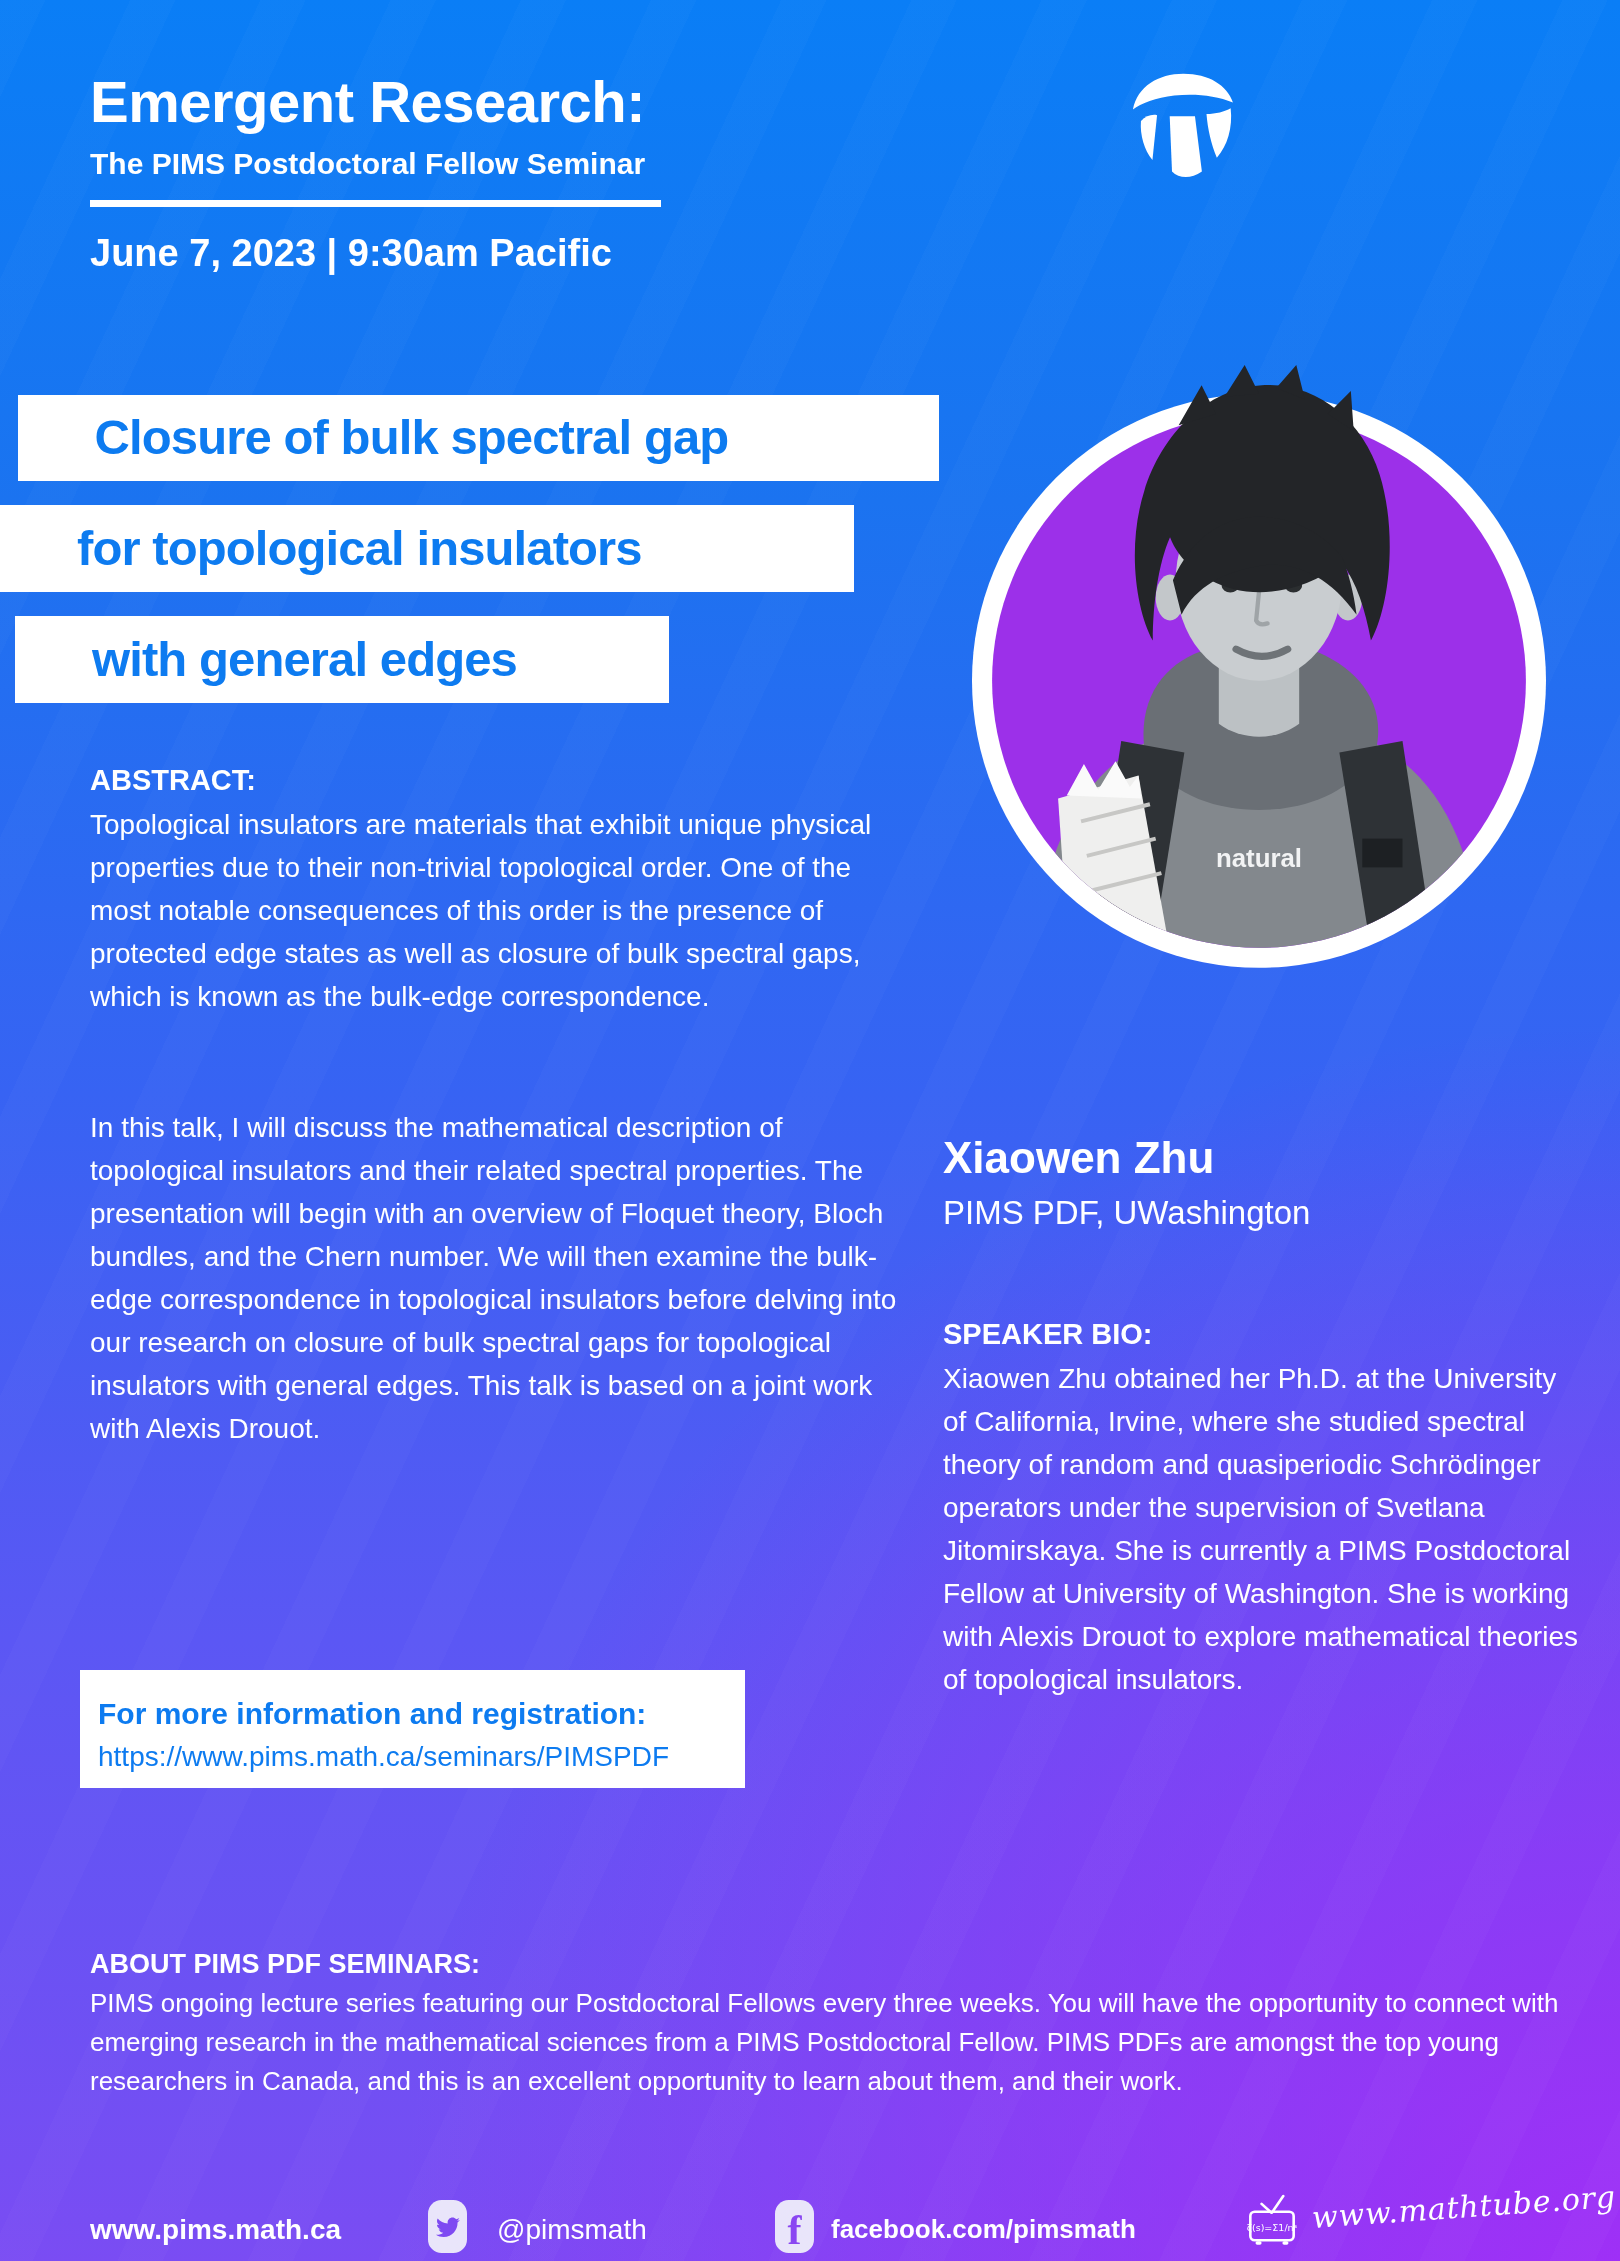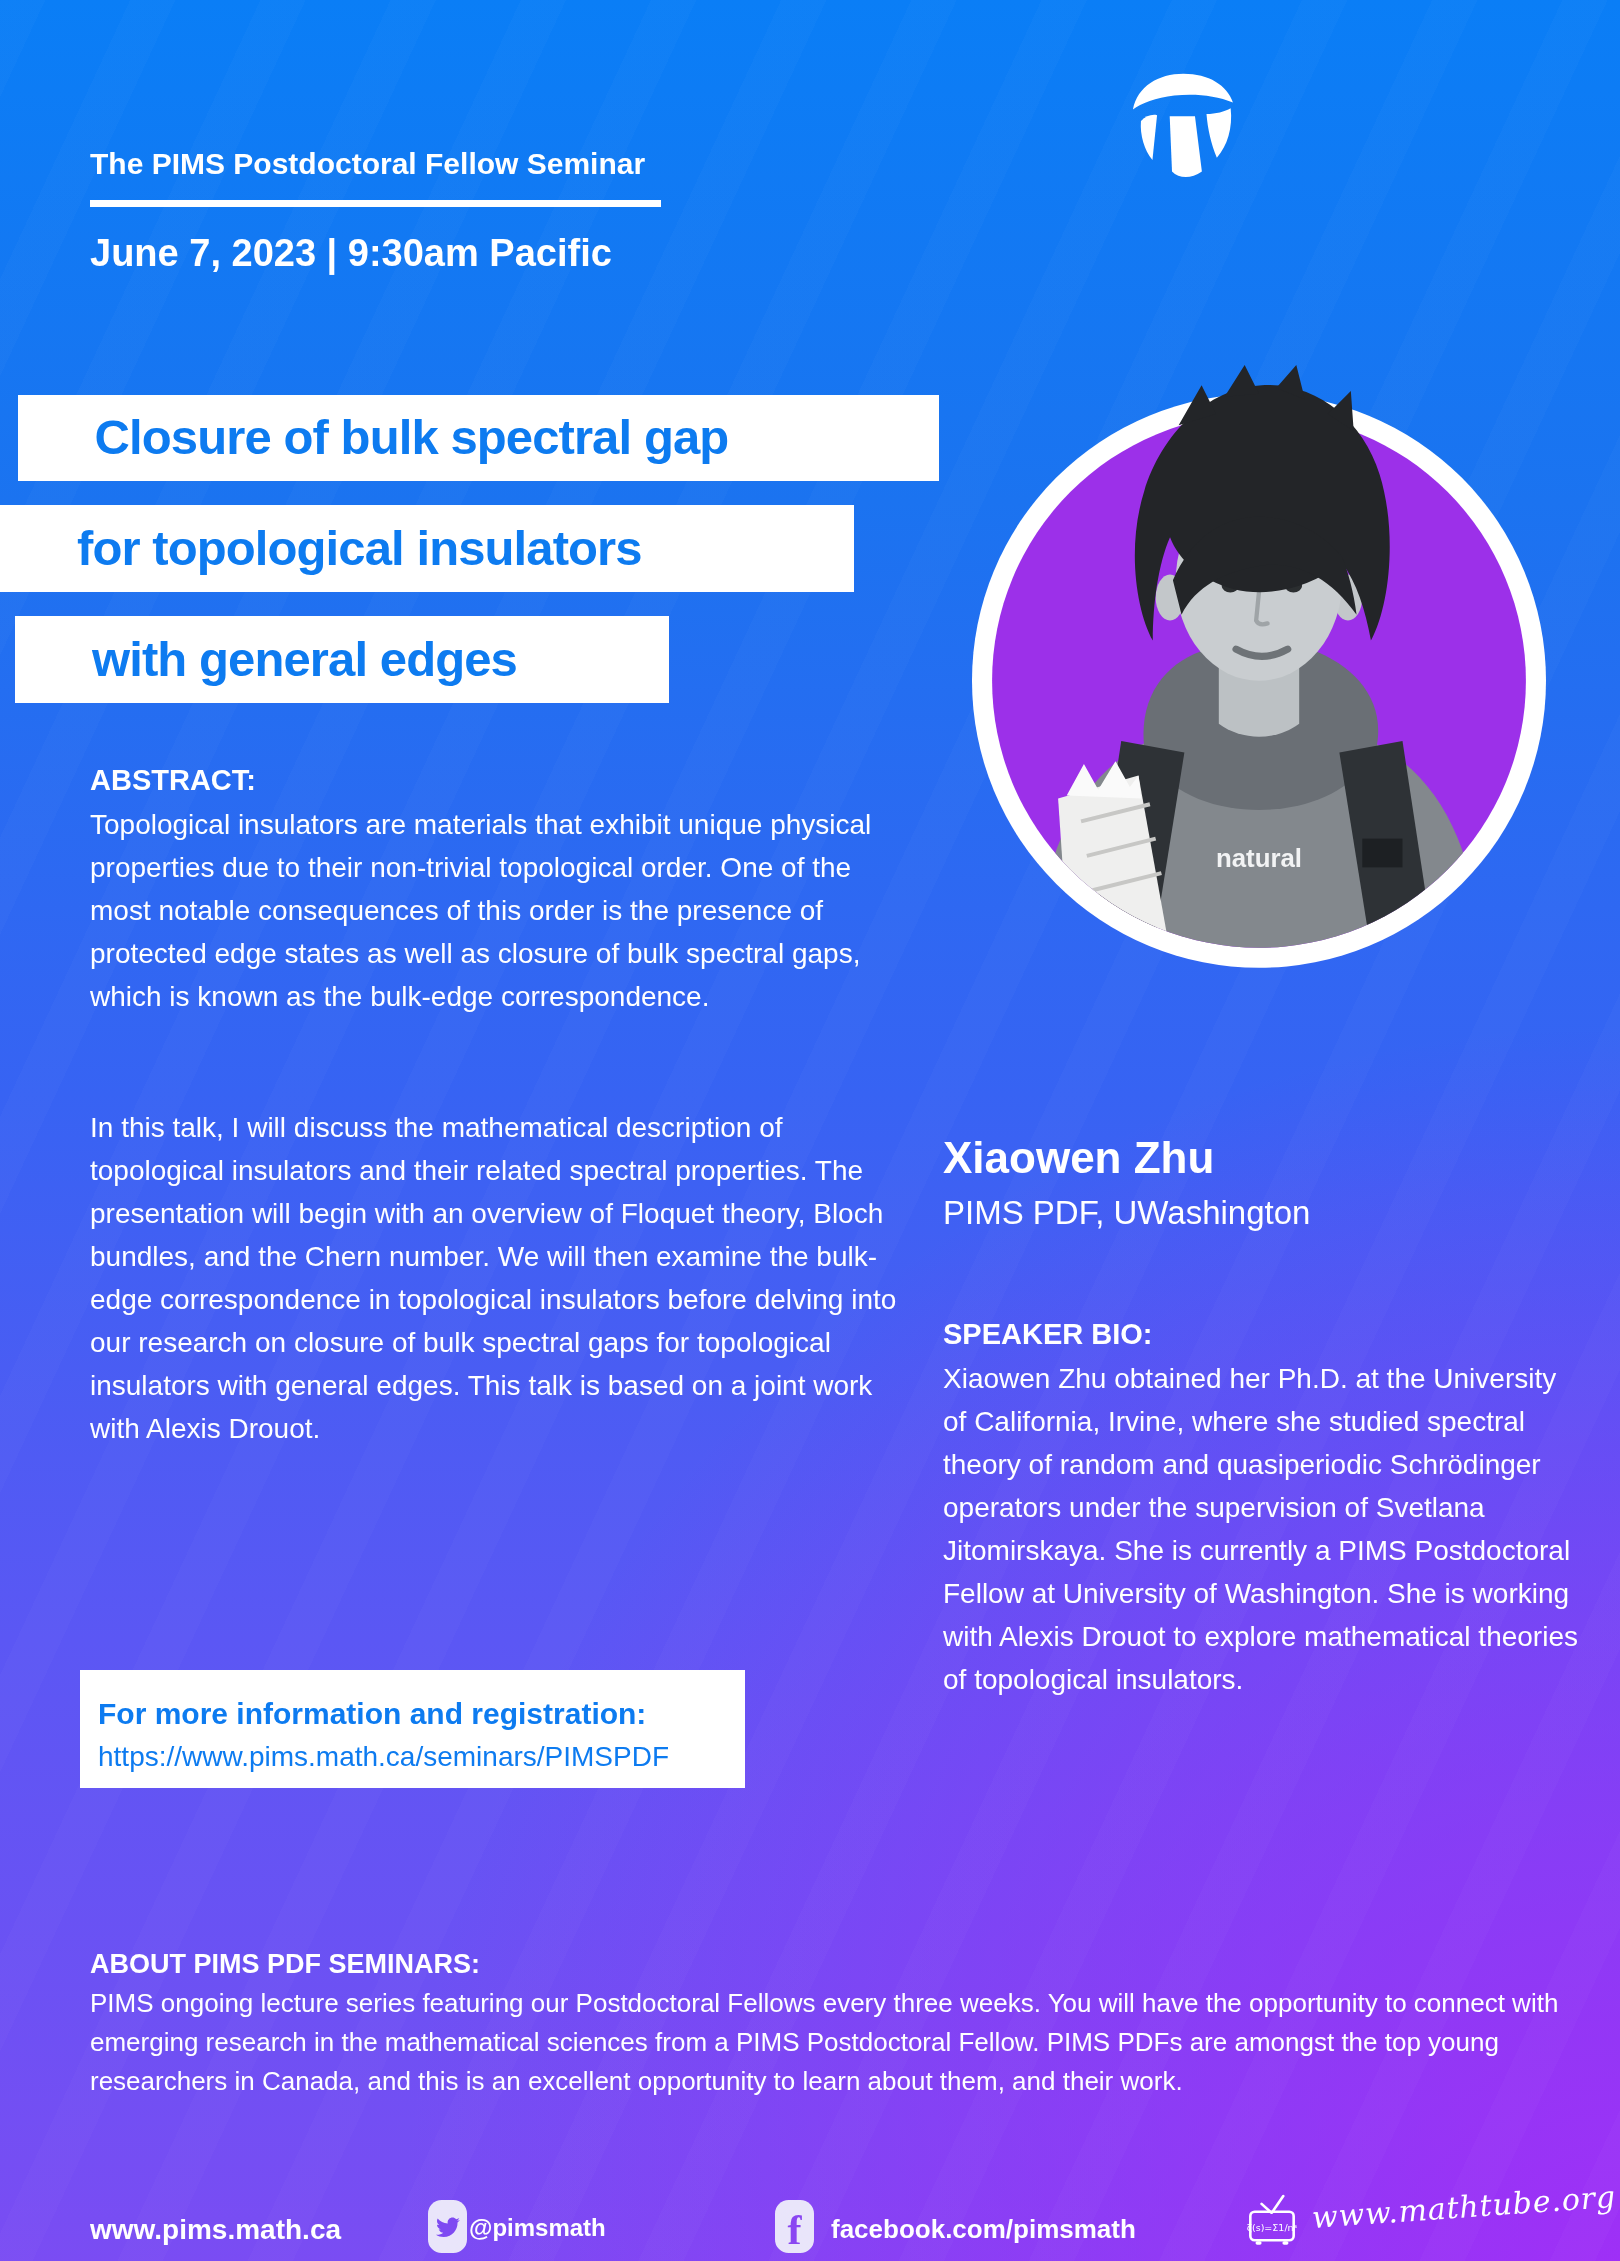--- a/index.html
+++ b/index.html
@@ -64,31 +64,32 @@
 
   
   .about-heading{left:90px;top:1949px;font-size:27px;font-weight:bold;}
   .about-text{left:90px;top:1984px;width:1486px;font-size:26px;line-height:39px;}
 
   
   .footer-website{left:90px;top:2214px;font-size:28px;font-weight:bold;}
   .social-pill{width:39px;height:53px;border-radius:13.6px;background:var(--pill-white);display:flex;align-items:center;justify-content:center;}
   .pill-tw{left:428px;top:2200px;}
   .pill-fb{left:775px;top:2200px;}
-  .footer-handle{left:469px;top:2214px;font-size:24px;font-weight:bold;}
+  .footer-handle{left:497px;top:2214px;font-size:28px;font-weight:normal;}
   .footer-fb{left:831px;top:2214px;font-size:26px;font-weight:bold;}
   .fb-f{font-family:"Liberation Serif", serif;font-size:42px;font-weight:bold;color:#8a46f2;line-height:1;margin-top:6.3px;}
   .tv-icon{left:1246px;top:2189px;width:52px;height:61px;}
   .mathtube-label{left:1312px;top:2200px;font-size:30px;font-style:italic;font-family:"DejaVu Serif", serif;transform:rotate(-4deg);transform-origin:left center;letter-spacing:0.9px;}
 </style>
 </head>
 <body>
 
 <div class="poster">
 
+  <div class="abs series-title">Emergent Research:</div>
   <div class="abs series-subtitle">The PIMS Postdoctoral Fellow Seminar</div>
   <div class="abs header-rule"></div>
   <div class="abs datetime">June 7, 2023 | 9:30am Pacific</div>
 
   <svg class="abs pi-logo" viewBox="0 0 100 100" aria-hidden="true">
     <path fill="#fff" d="M6 36 C10 16 28 5 50 5 C72 5 88 15 93 30 C78 24 60 22 42 24 C26 26 13 31 6 36 Z"></path>
     <path fill="#fff" d="M13 46 C17 42 22 40 27 41 L23 80 C16 72 12 58 13 46 Z"></path>
     <path fill="#fff" d="M38 42 L60 42 L66 90 C56 97 46 96 40 90 Z"></path>
     <path fill="#fff" d="M70 40 C78 40 86 38 91 35 C93 52 88 68 79 78 C74 66 71 53 70 40 Z"></path>
   </svg>

